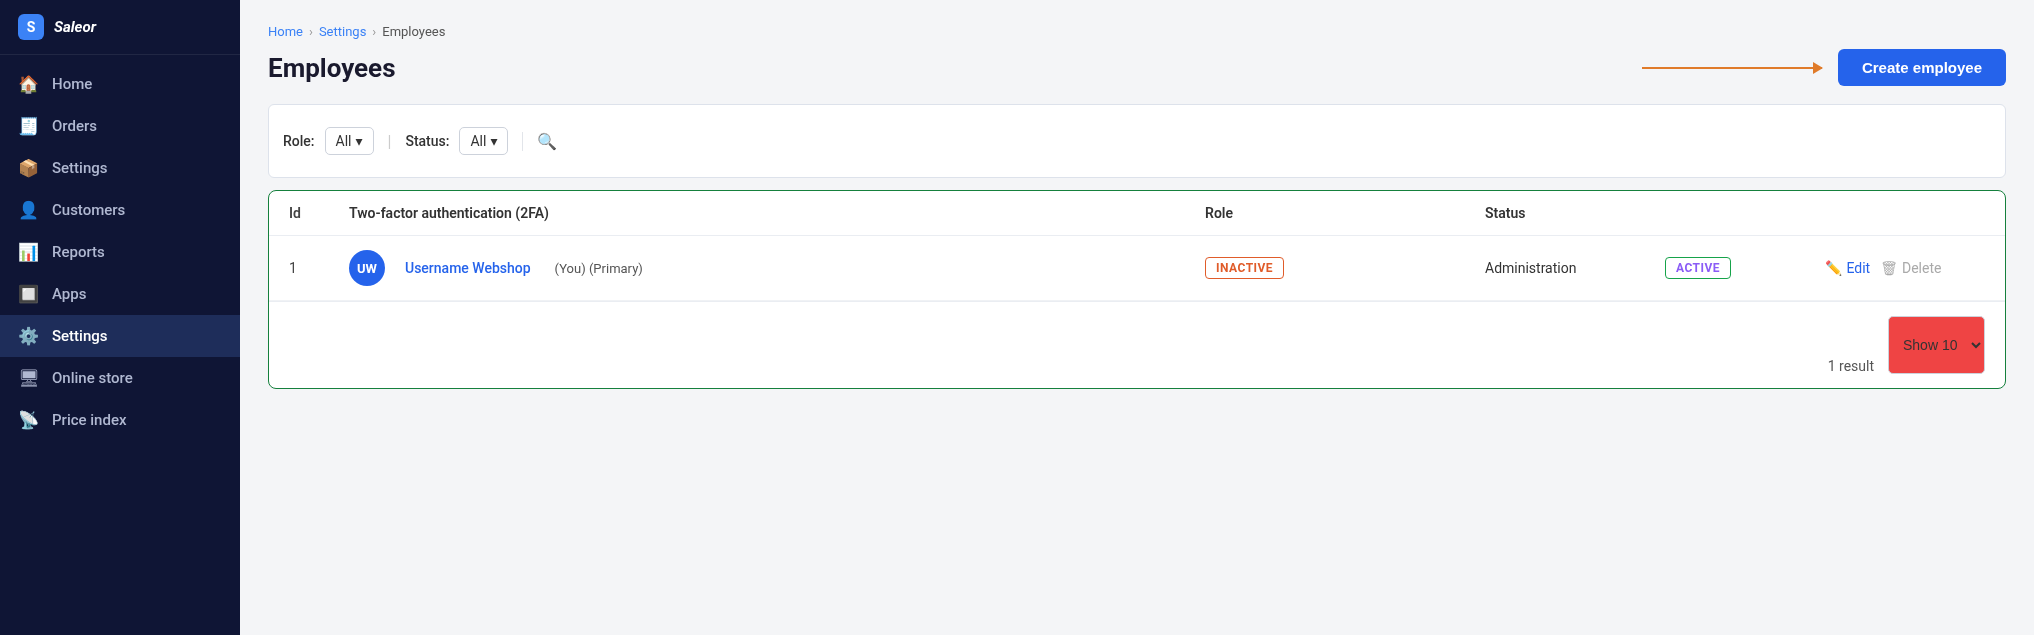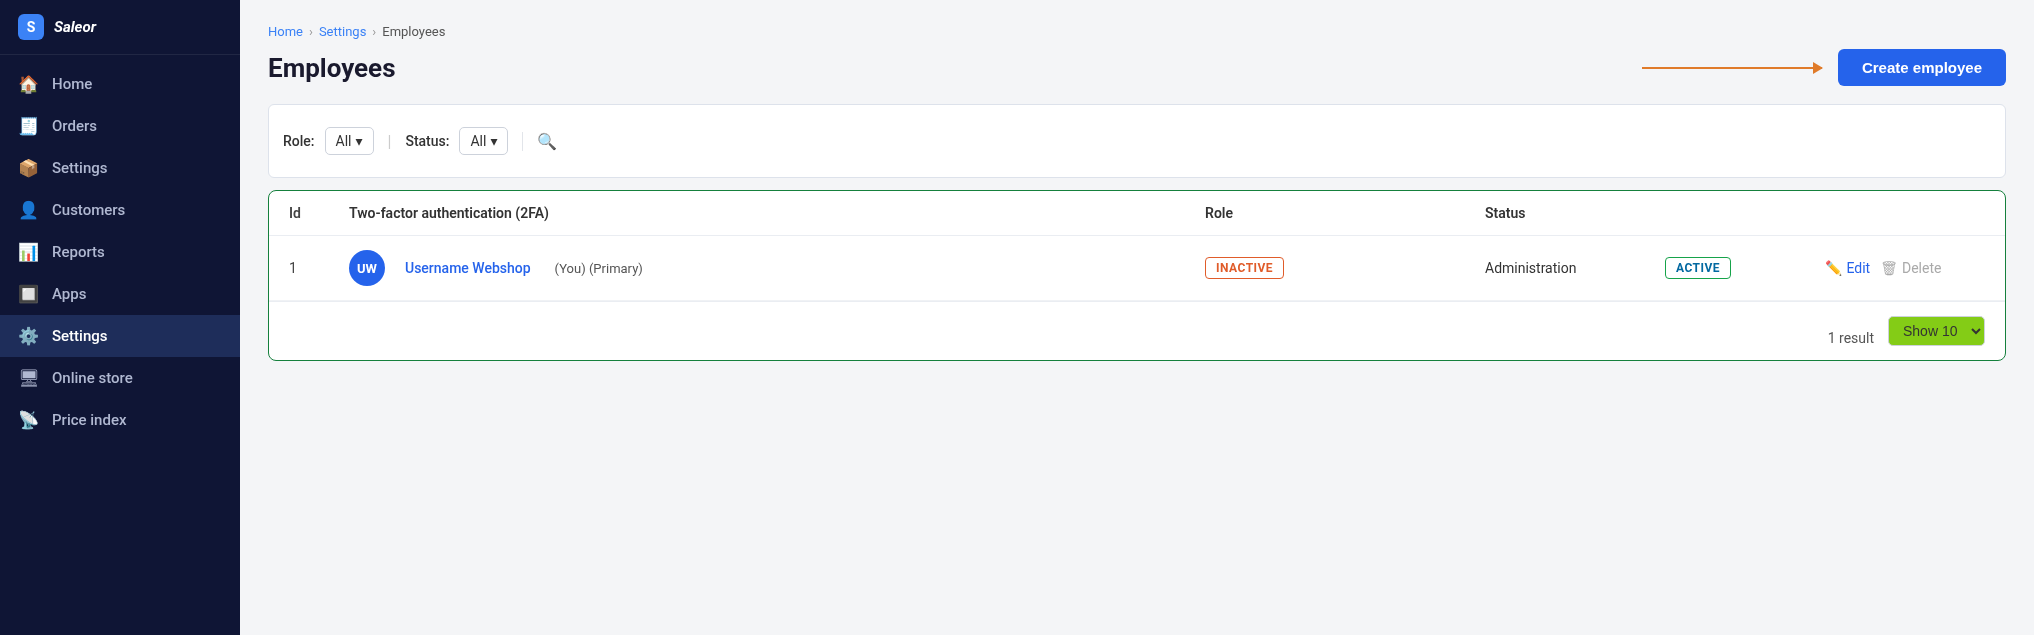--- a/index.html
+++ b/index.html
@@ -234,21 +234,21 @@
       font-weight: 700;
       letter-spacing: 0.04em;
     }
     .badge-inactive {
       border: 1.5px solid #e05c2a;
       color: #e05c2a;
       background: #fff;
     }
     .badge-active {
       border: 1.5px solid #16a34a;
-      color: #0369a1;
+      color: #8b5cf6;
       background: #fff;
     }
     .col-role { color: #333; }
     .actions {
       display: flex;
       align-items: center;
       gap: 10px;
     }
     .action-edit {
       display: flex; align-items: center; gap: 4px;
@@ -267,24 +267,24 @@
       justify-content: flex-end;
       gap: 14px;
       padding: 14px 20px;
       border-top: 1px solid #eaedf2;
       font-size: 14px;
       color: #555;
     }
     .show-select {
       border: 1px solid #cdd2db;
       border-radius: 5px;
-      padding: 5px 10px;
+      padding: 19px 10px;
       font-size: 14px;
       color: #333;
-      background: #84cc16;
+      background: #ef4444;
       cursor: pointer;
     }
   </style>
 </head>
 <body>
 
 <nav class="sidebar">
   <div class="sidebar-logo">
     <div class="sidebar-logo-icon">S</div>
     <span style="font-size:15px;font-weight:700;color:#fff;font-style:italic;">Saleor</span>

